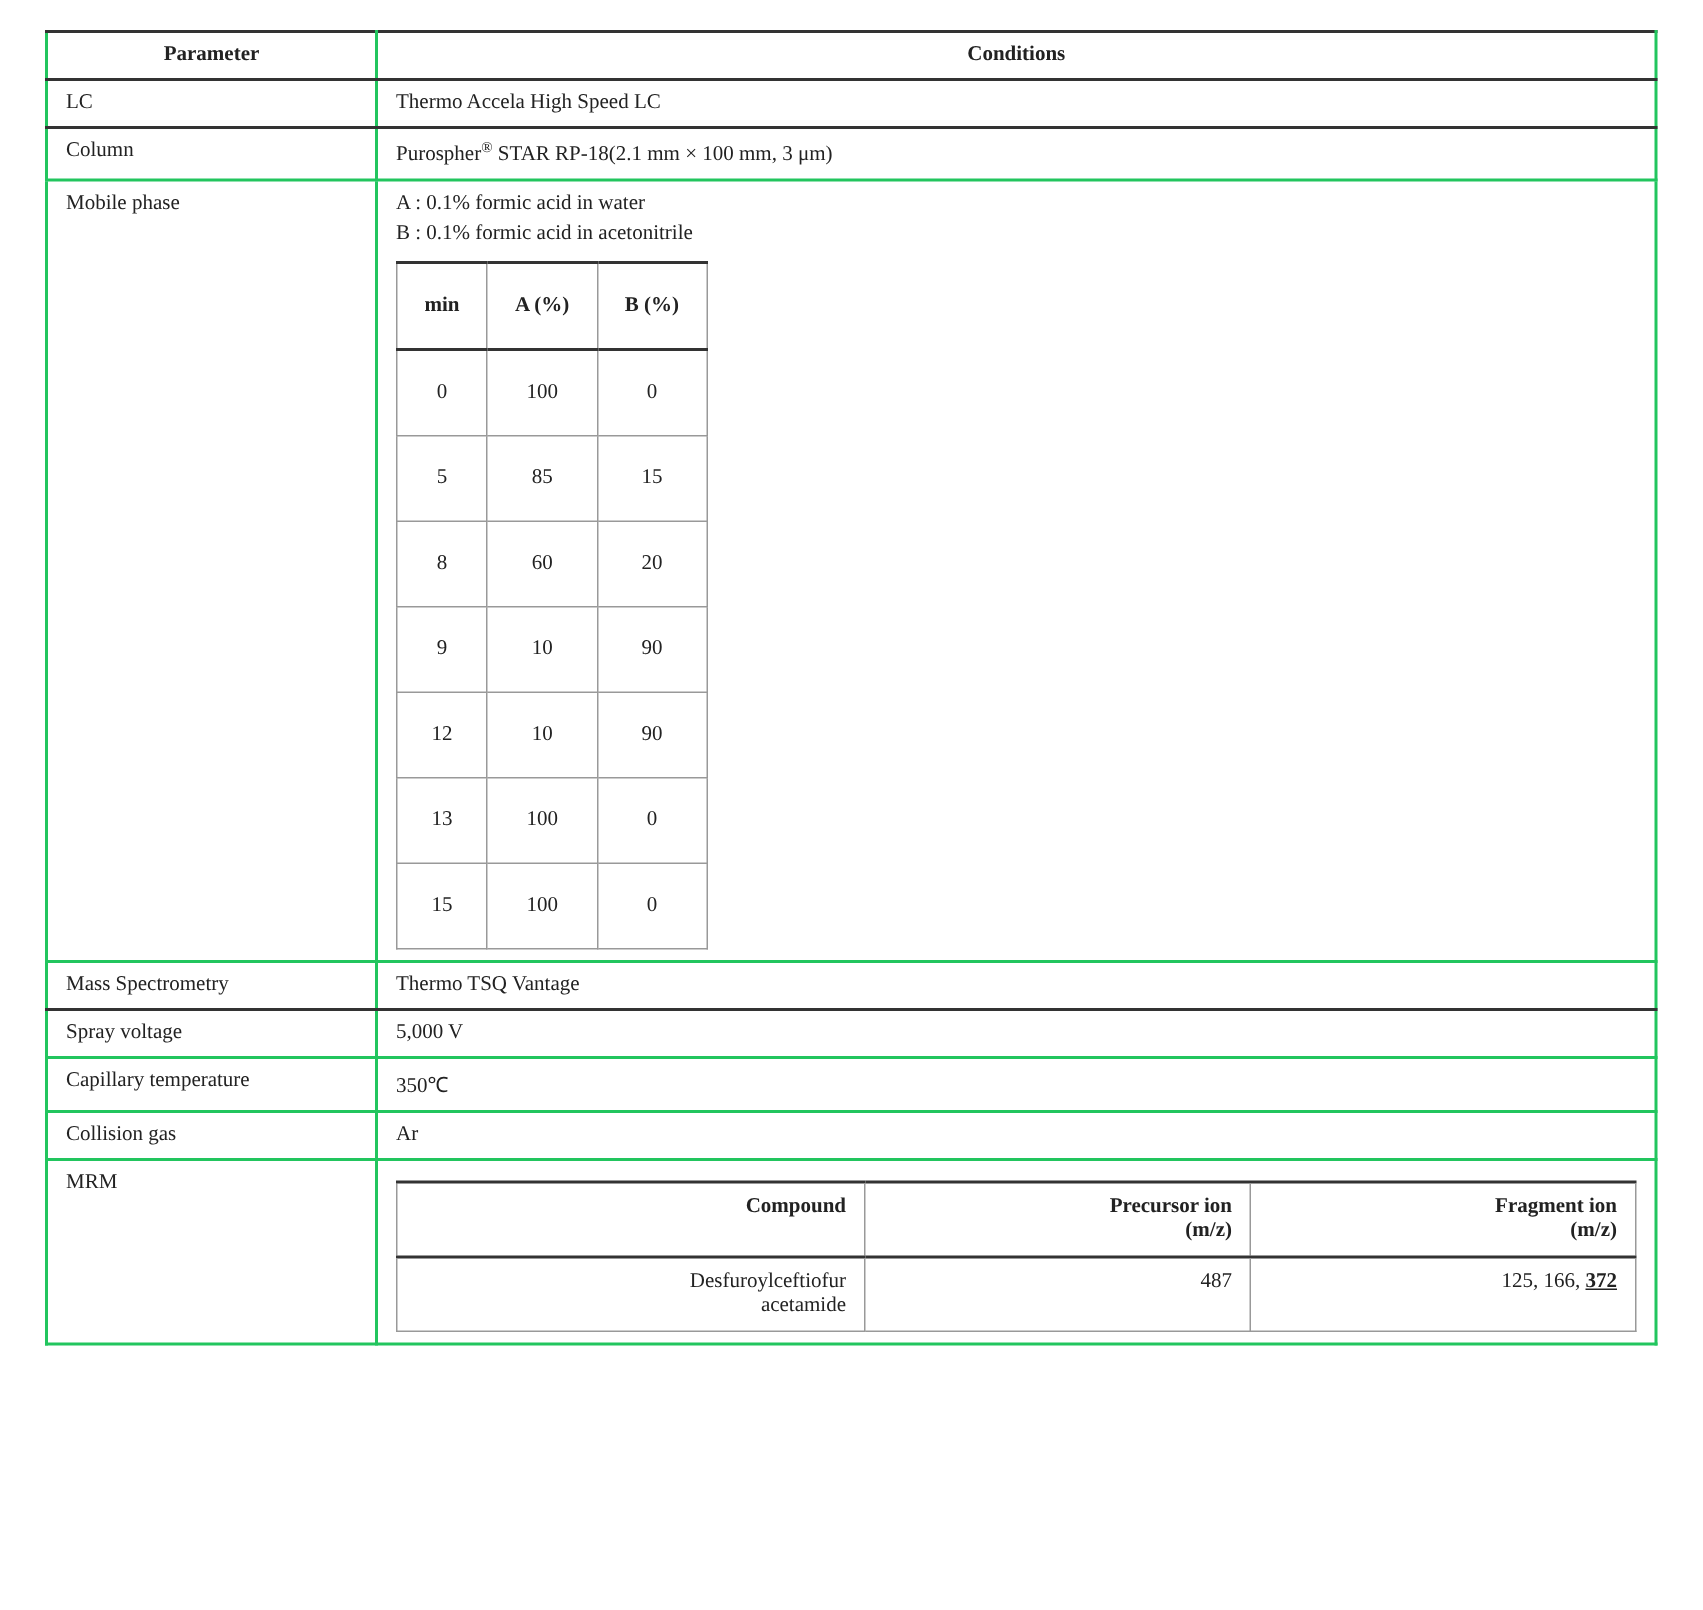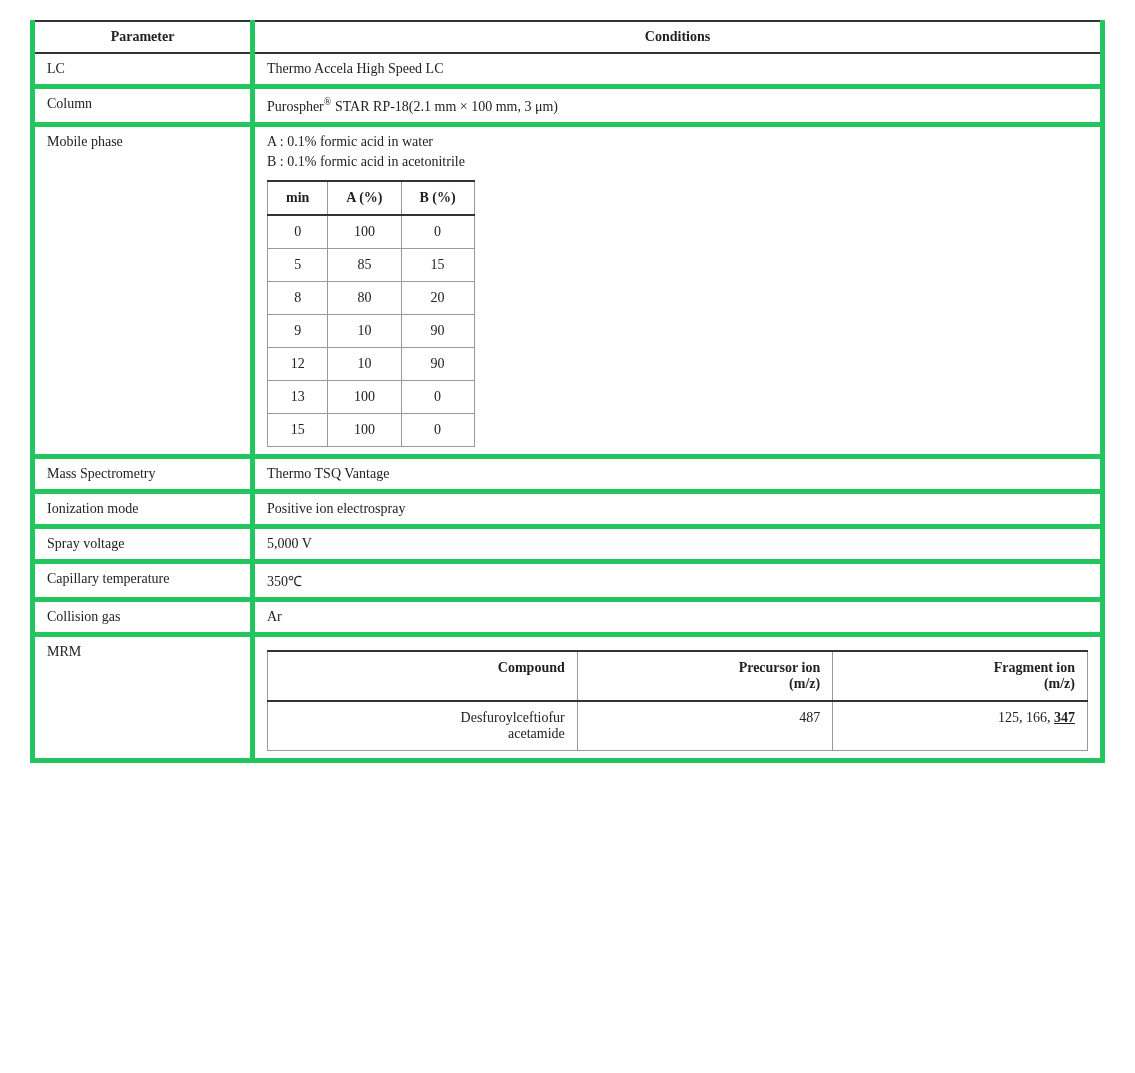--- a/index.html
+++ b/index.html
@@ -9,21 +9,21 @@
       background: #fff;
       color: #222;
       padding: 20px 30px;
     }
     .main-table {
       width: 100%;
       border-collapse: collapse;
       border-radius: 30px;
     }
     .main-table th, .main-table td {
-      border: 5px solid #22c55e;
+      border: 2px solid #22c55e;
       padding: 7px 12px;
       vertical-align: top;
     }
     .main-table thead th {
       font-weight: bold;
       background: #fff;
       border-top: 2px solid #333;
       border-bottom: 2px solid #333;
     }
     .section-header td {
@@ -38,21 +38,21 @@
     sup {
       font-size: 10px;
       vertical-align: super;
     }
     .inner-table {
       border-collapse: collapse;
       margin-top: 6px;
     }
     .inner-table th, .inner-table td {
       border: 1px solid #999;
-      padding: 8px 18px;
+      padding: 20px 18px;
       text-align: center;
     }
     .inner-table th {
       font-weight: bold;
       background: #fff;
     }
     .mrm-table {
       border-collapse: collapse;
       width: 100%;
       margin-top: 6px;
@@ -118,21 +118,21 @@
                 <td>100</td>
                 <td>0</td>
               </tr>
               <tr>
                 <td>5</td>
                 <td>85</td>
                 <td>15</td>
               </tr>
               <tr>
                 <td>8</td>
-                <td>80</td>
+                <td>60</td>
                 <td>20</td>
               </tr>
               <tr>
                 <td>9</td>
                 <td>10</td>
                 <td>90</td>
               </tr>
               <tr>
                 <td>12</td>
                 <td>10</td>
@@ -151,24 +151,20 @@
             </tbody>
         </table>
       </td>
     </tr>
 
     <tr class="section-header">
       <td>Mass  Spectrometry</td>
       <td>Thermo  TSQ  Vantage</td>
     </tr>
 
-    <tr>
-      <td>Ionization  mode</td>
-      <td>Positive  ion  electrospray</td>
-    </tr>
 
     <tr>
       <td>Spray  voltage</td>
       <td>5,000  V</td>
     </tr>
 
     <tr>
       <td>Capillary  temperature</td>
       <td>350℃</td>
     </tr>
@@ -186,20 +182,20 @@
             <tr>
               <th>Compound</th>
               <th>Precursor  ion<br>(m/z)</th>
               <th>Fragment  ion<br>(m/z)</th>
             </tr>
           </thead>
           <tbody>
             <tr>
               <td>Desfuroylceftiofur<br>acetamide</td>
               <td>487</td>
-              <td>125,  166,  <u><strong>347</strong></u></td>
+              <td>125,  166,  <u><strong>372</strong></u></td>
             </tr>
           </tbody>
         </table>
       </td>
     </tr>
   </tbody>
 </table>
 
 </body></html>

